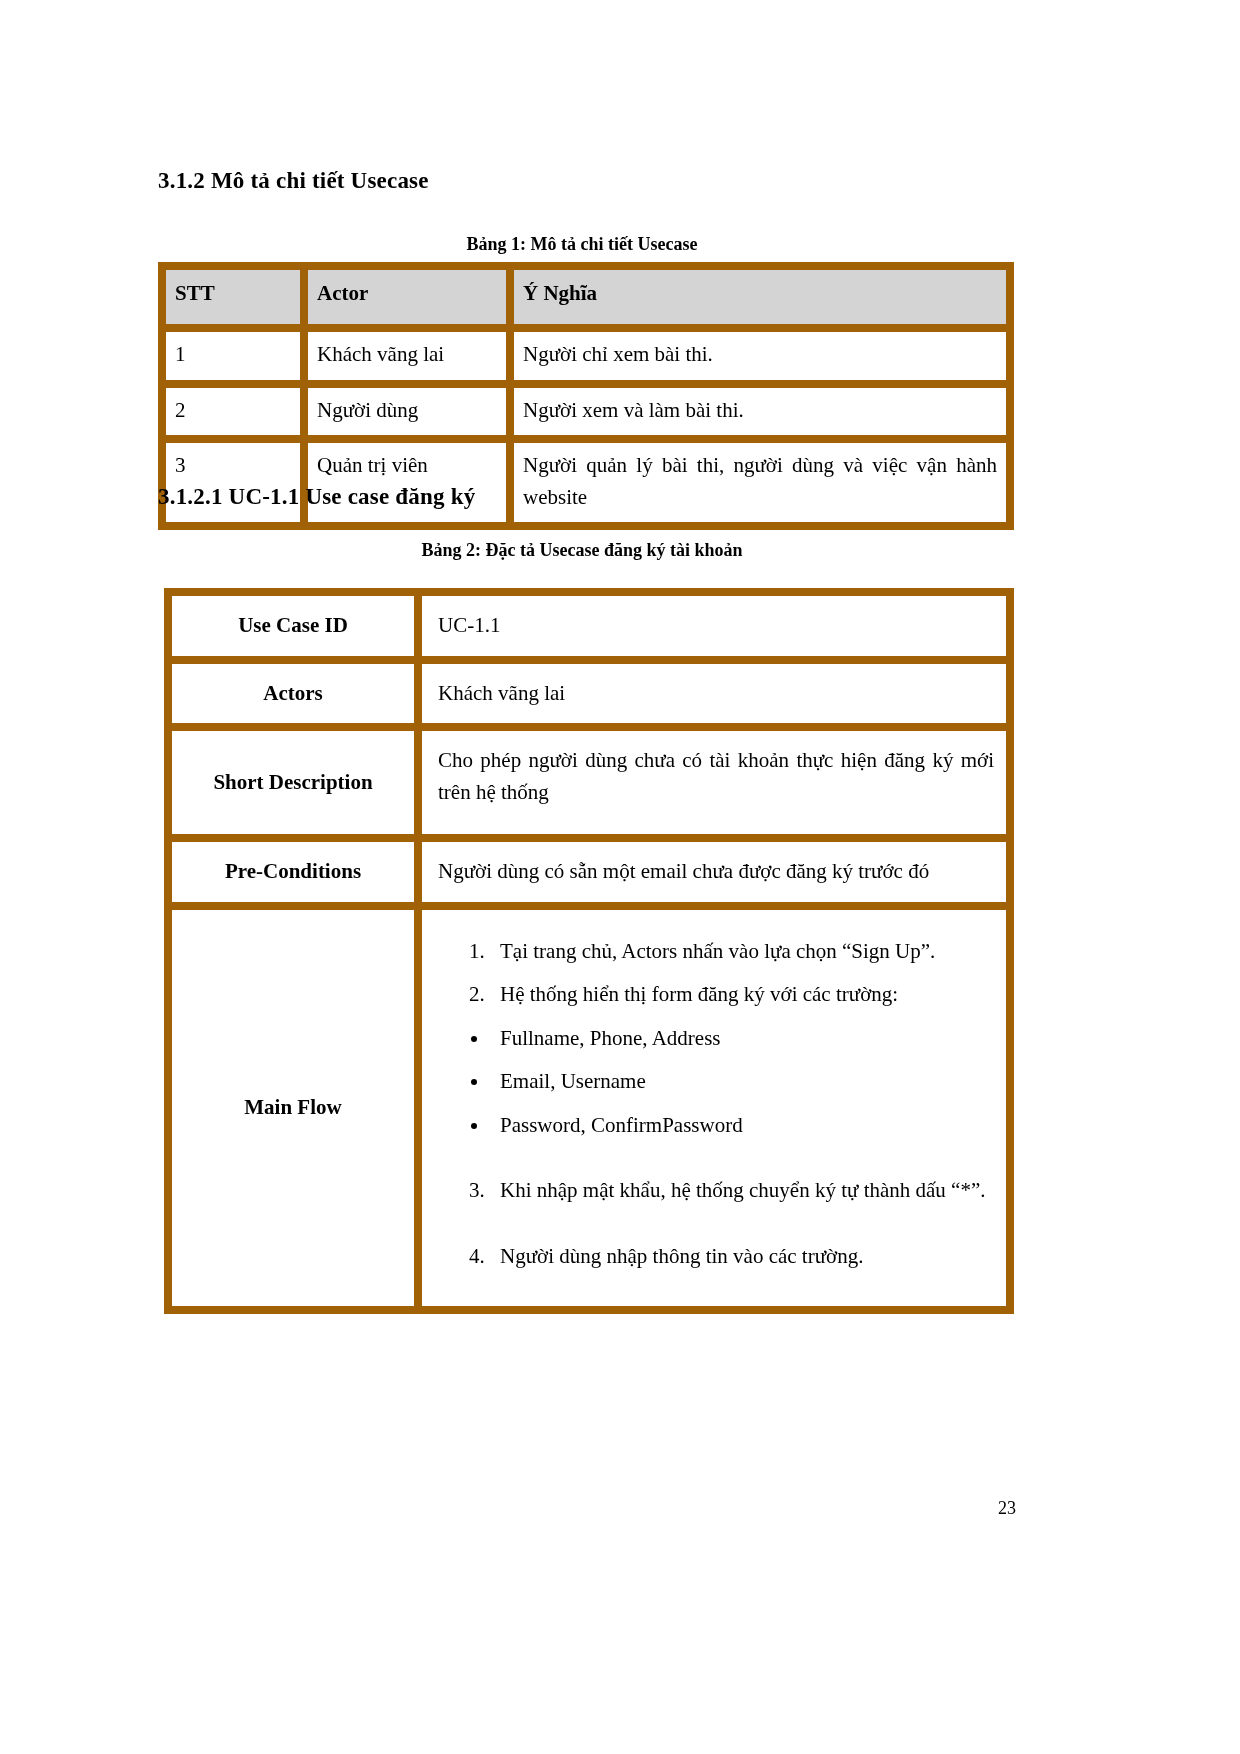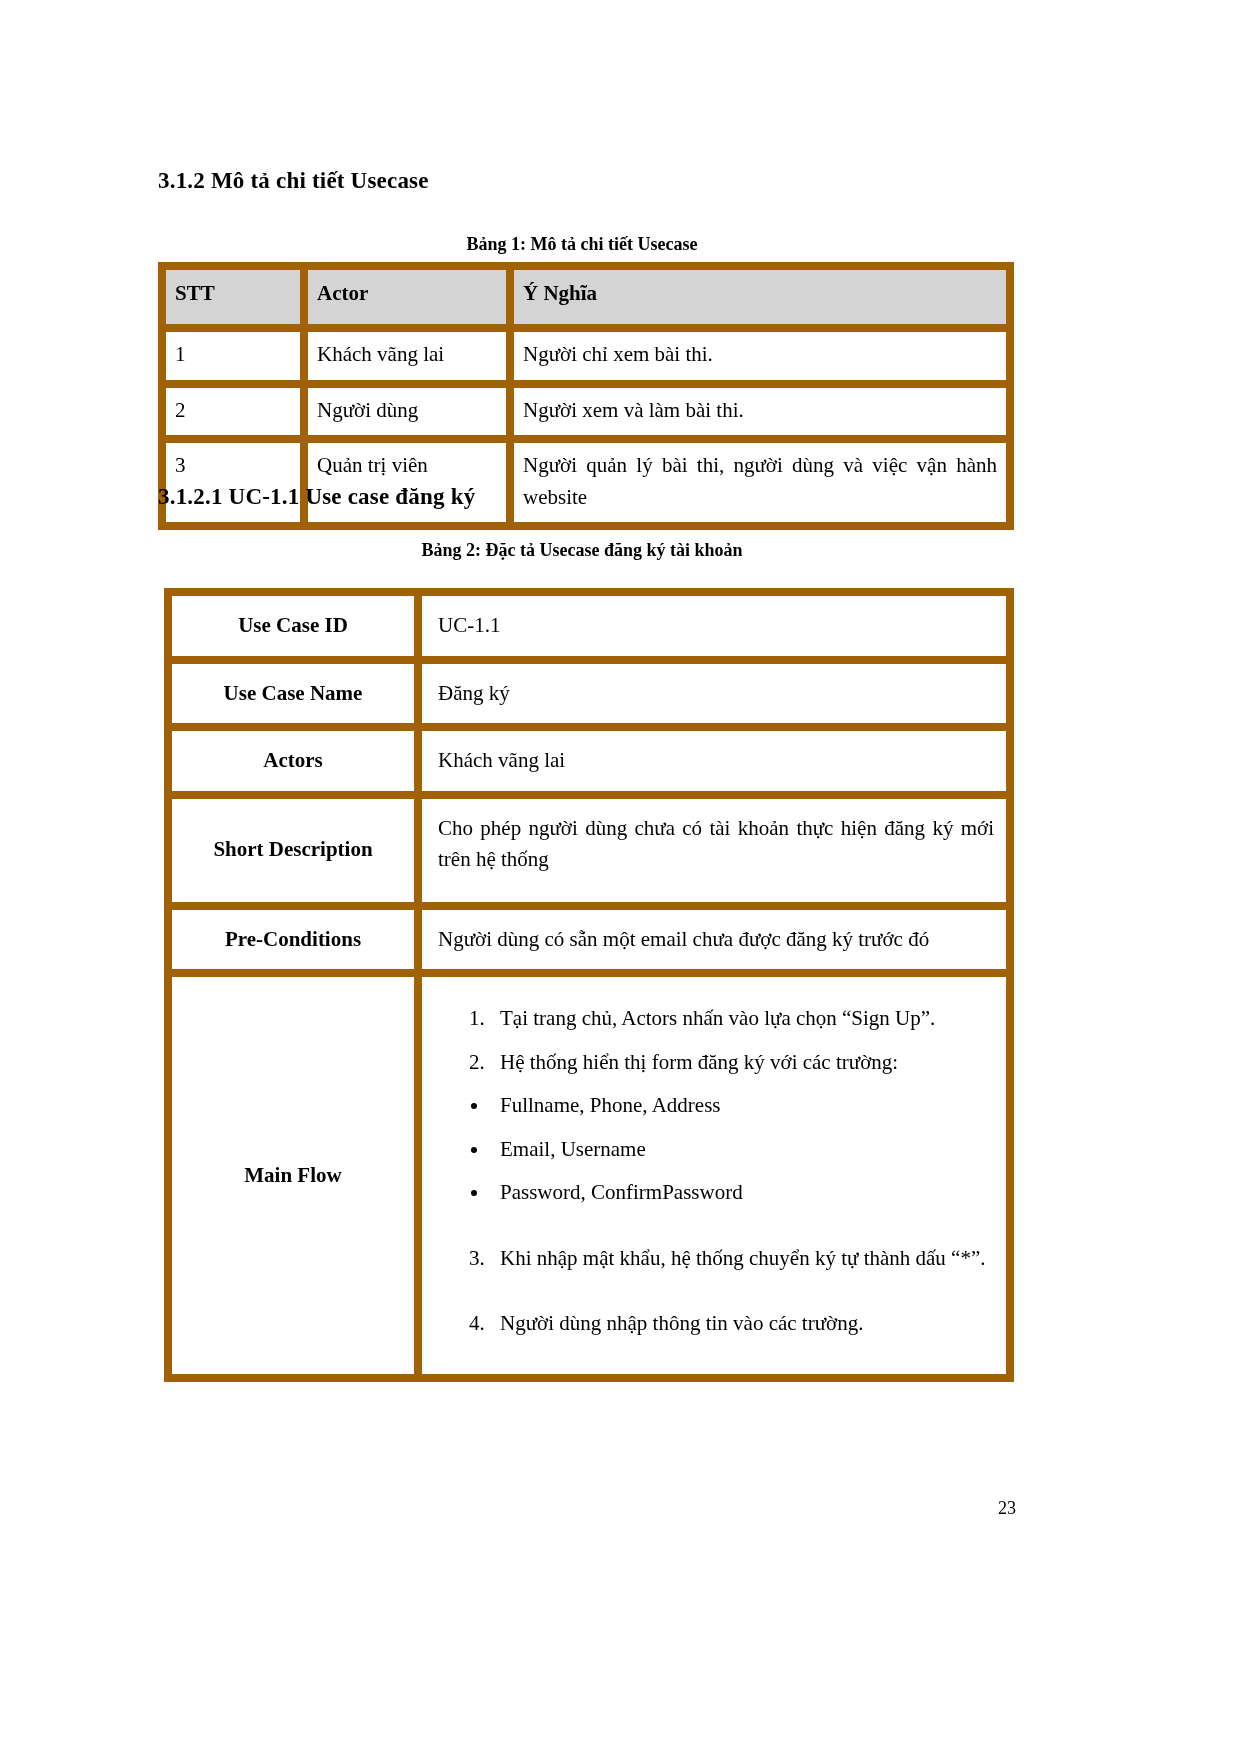--- a/index.html
+++ b/index.html
@@ -195,24 +195,20 @@
     <div class="table-2-wrap">
       <table class="t2">
         <colgroup>
             <col class="c1">
             <col class="c2">
           </colgroup>
         <tbody>
           <tr>
             <td class="label">Use Case ID</td>
             <td class="value">UC-1.1</td>
-          </tr>
-          <tr>
-            <td class="label">Use Case Name</td>
-            <td class="value">Đăng ký</td>
           </tr>
           <tr>
             <td class="label">Actors</td>
             <td class="value">Khách vãng lai</td>
           </tr>
           <tr>
             <td class="label">Short Description</td>
             <td class="value tall">Cho phép người dùng chưa có tài khoản thực hiện đăng ký mới trên hệ thống</td>
           </tr>
           <tr>

